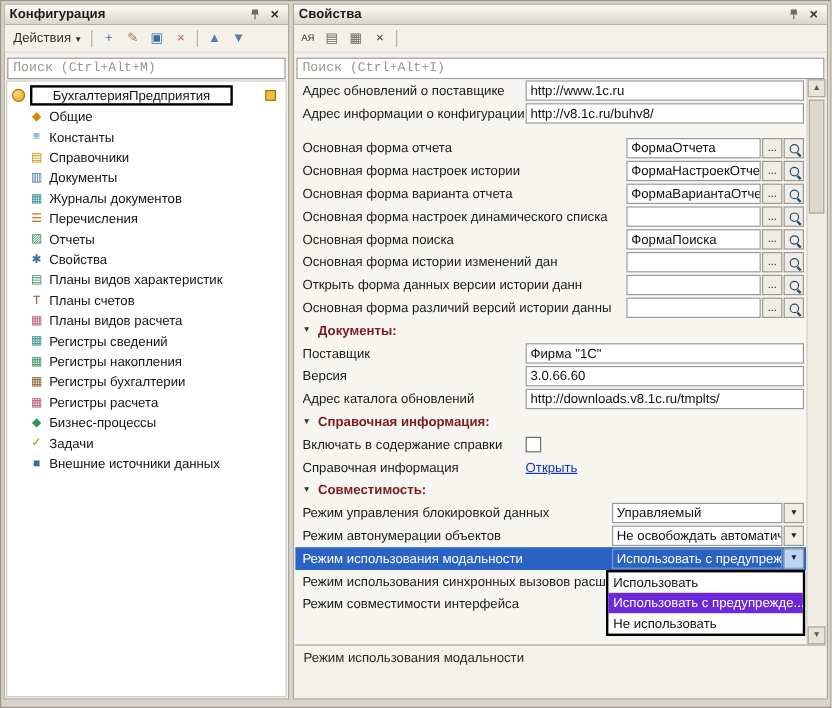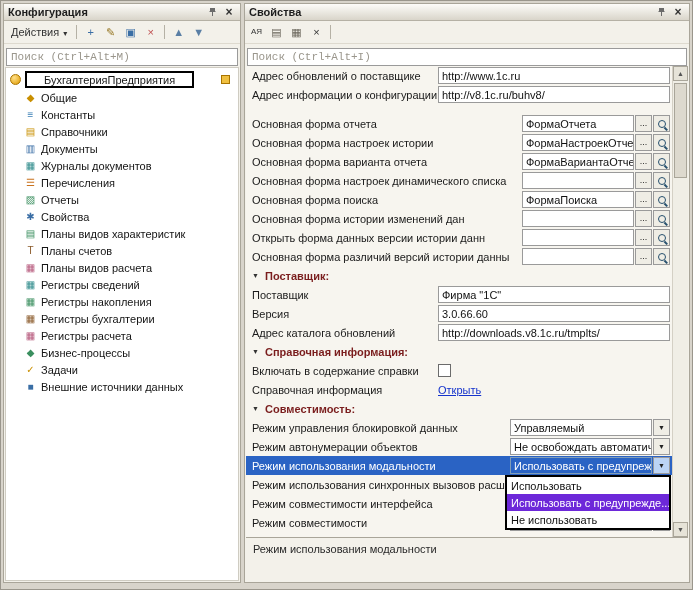--- a/index.html
+++ b/index.html
@@ -325,21 +325,21 @@
           <div class="pval">
             <div class="pfield w-form"></div>
             <div class="btn-sm">...</div>
             <div class="btn-sm">
               <div class="lens"></div>
             </div>
           </div>
         </div>
         <div class="prow section">
           <div class="tri">▼</div>
-          <div class="sec-label">Поставщик:</div>
+          <div class="sec-label">Документы:</div>
         </div>
         <div class="prow">
           <div class="plabel">Поставщик</div>
           <div class="pval">
             <div class="pfield w-wide">Фирма "1С"</div>
           </div>
         </div>
         <div class="prow">
           <div class="plabel">Версия</div>
           <div class="pval">
@@ -395,27 +395,20 @@
         </div>
         <div class="prow">
           <div class="plabel">Режим использования синхронных вызовов расш</div>
           <div class="pval">
             <div class="pfield w-combo"></div>
             <div class="btn-sm arrow">▼</div>
           </div>
         </div>
         <div class="prow">
           <div class="plabel">Режим совместимости интерфейса</div>
-          <div class="pval">
-            <div class="pfield w-combo"></div>
-            <div class="btn-sm arrow">▼</div>
-          </div>
-        </div>
-        <div class="prow">
-          <div class="plabel">Режим совместимости</div>
           <div class="pval">
             <div class="pfield w-combo"></div>
             <div class="btn-sm arrow">▼</div>
           </div>
         </div>
       </div>
 
     <div id="vscroll">
       <div class="sb-arrow">▲</div>
       <div class="sb-thumb"></div>

